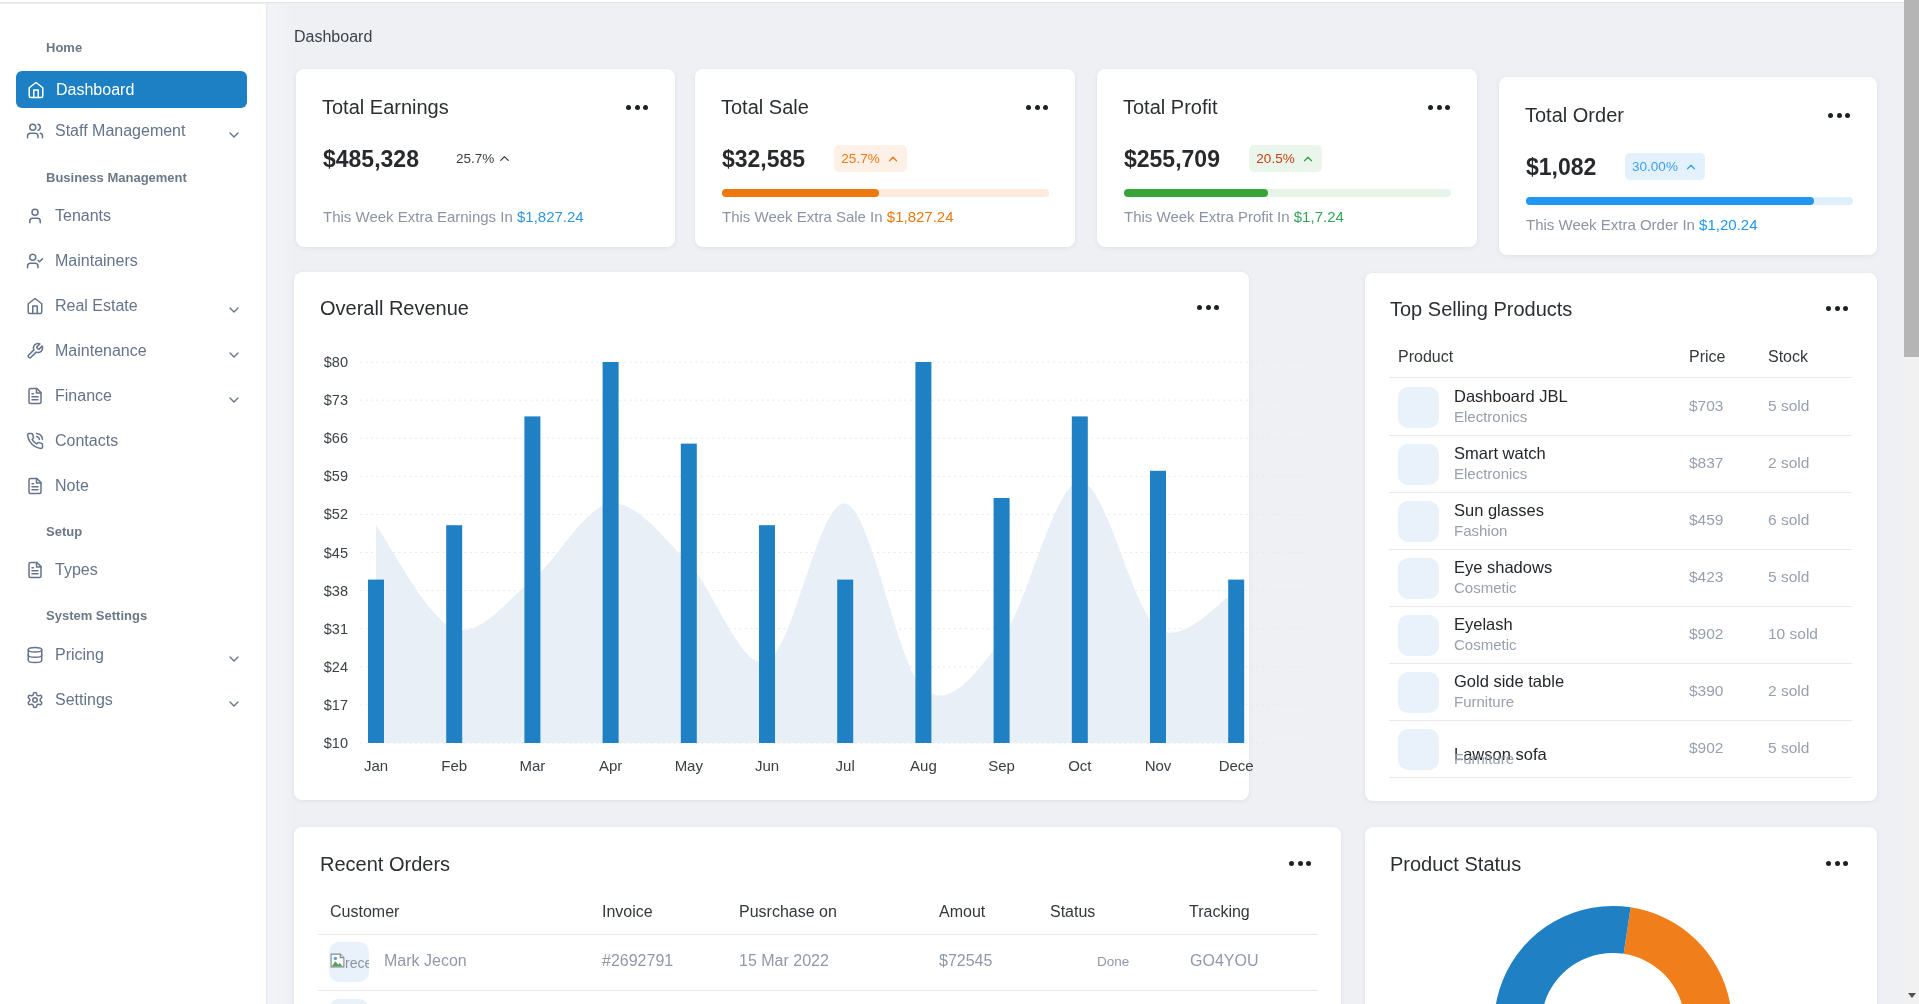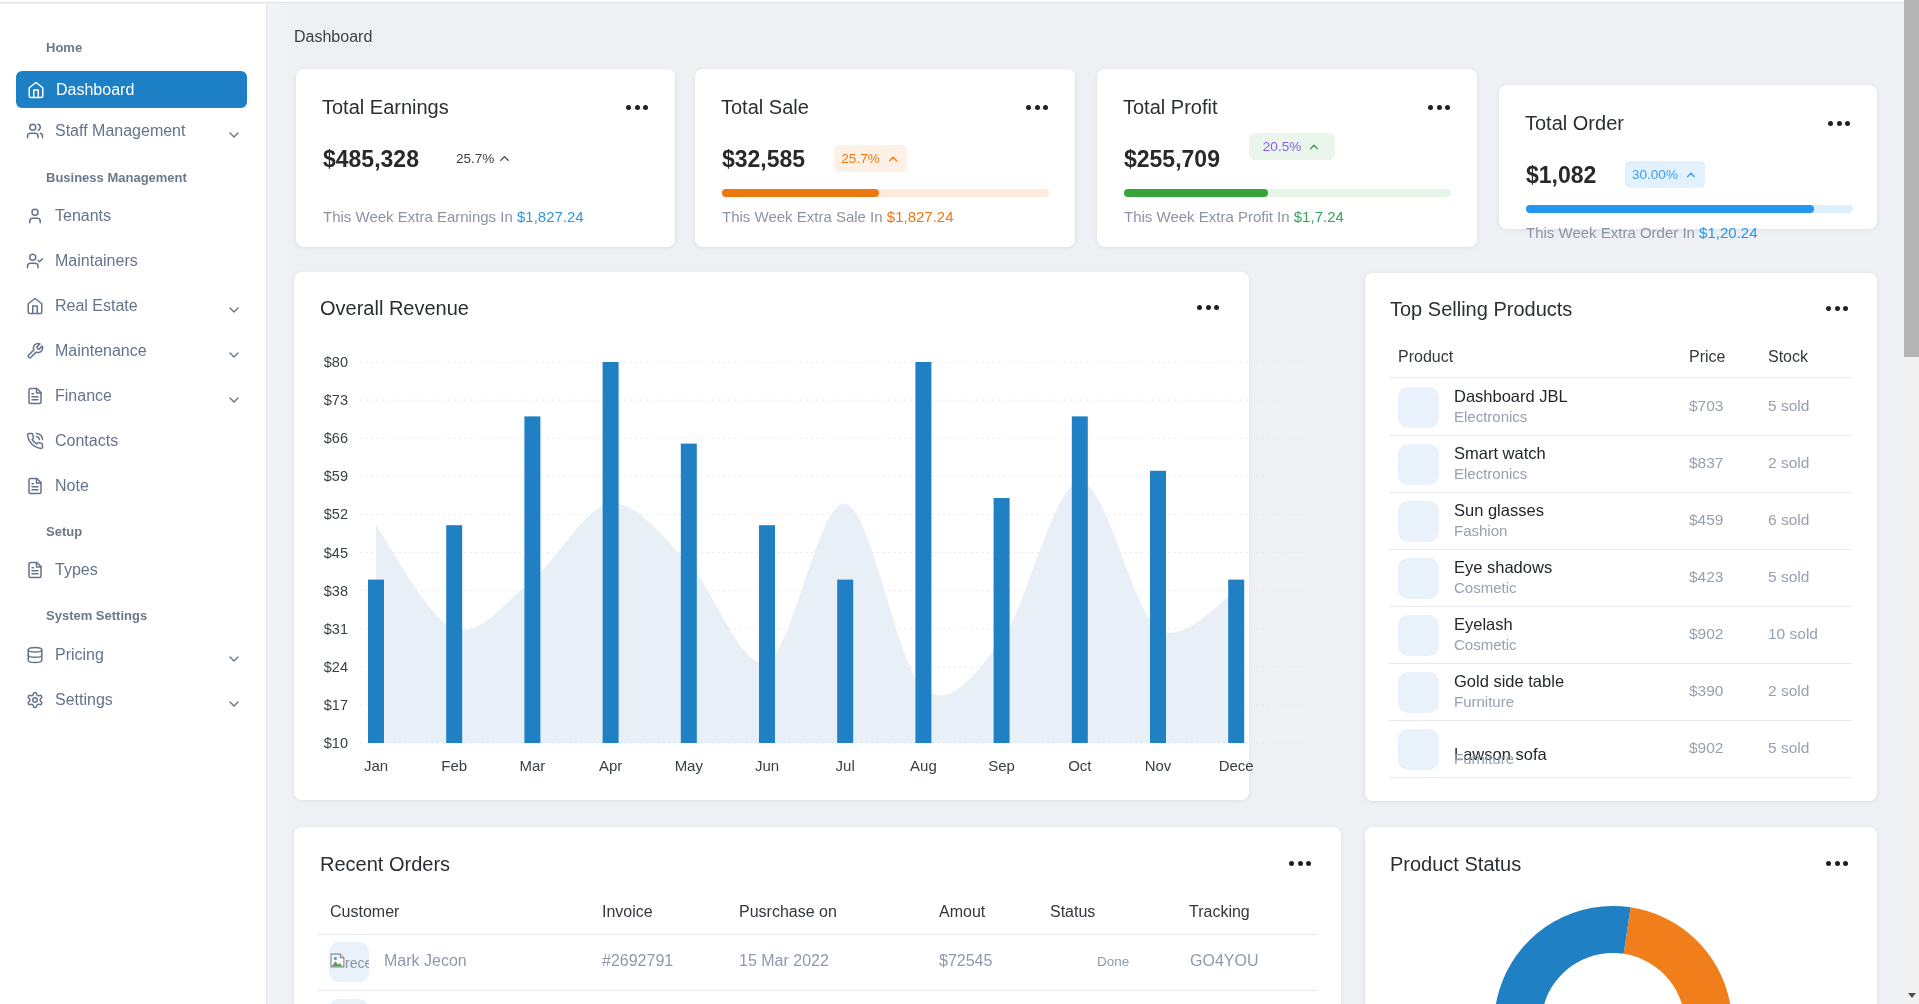--- a/index.html
+++ b/index.html
@@ -178,29 +178,29 @@
   <div class="wk" style="top:139px">This Week Extra Sale In <span style="color:#ed780d">$1,827.24</span></div>
 </div>
 <div class="card" style="left:1097px;top:69px;width:380px;height:178px">
   <div class="ctitle" style="top:27px">Total Profit</div>
   <div class="dots" style="right:27px;top:36px">
       <i></i>
       <i></i>
       <i></i>
     </div>
   <div class="statval" style="top:77px">$255,709</div>
-  <div class="badge" style="left:152px;top:64px;width:86px;background:#eaf6ec;color:#8b5cf6">20.5% <svg viewBox="0 0 24 24" stroke="#45a04b" fill="none" stroke-width="2.2" stroke-linecap="round" stroke-linejoin="round">
+  <div class="badge" style="left:152px;top:76px;width:73px;background:#eaf6ec;color:#c2410c">20.5% <svg viewBox="0 0 24 24" stroke="#45a04b" fill="none" stroke-width="2.2" stroke-linecap="round" stroke-linejoin="round">
         <path d="m18 15-6-6-6 6"></path>
       </svg></div>
   <div class="pbar" style="top:120px;background:#e7f4e8">
       <div class="pfill" style="width:44%;background:#38a338"></div>
     </div>
   <div class="wk" style="top:139px">This Week Extra Profit In <span style="color:#31a457">$1,7.24</span></div>
 </div>
-<div class="card" style="left:1499px;top:85px;width:378px;height:144px">
+<div class="card" style="left:1499px;top:77px;width:378px;height:178px">
   <div class="ctitle" style="top:27px">Total Order</div>
   <div class="dots" style="right:27px;top:36px">
       <i></i>
       <i></i>
       <i></i>
     </div>
   <div class="statval" style="top:77px">$1,082</div>
   <div class="badge" style="left:126px;top:76px;width:80px;background:#e3f1fc;color:#3da0ef">30.00% <svg viewBox="0 0 24 24" stroke="#3da0ef" fill="none" stroke-width="2.2" stroke-linecap="round" stroke-linejoin="round">
         <path d="m18 15-6-6-6 6"></path>
       </svg></div>

